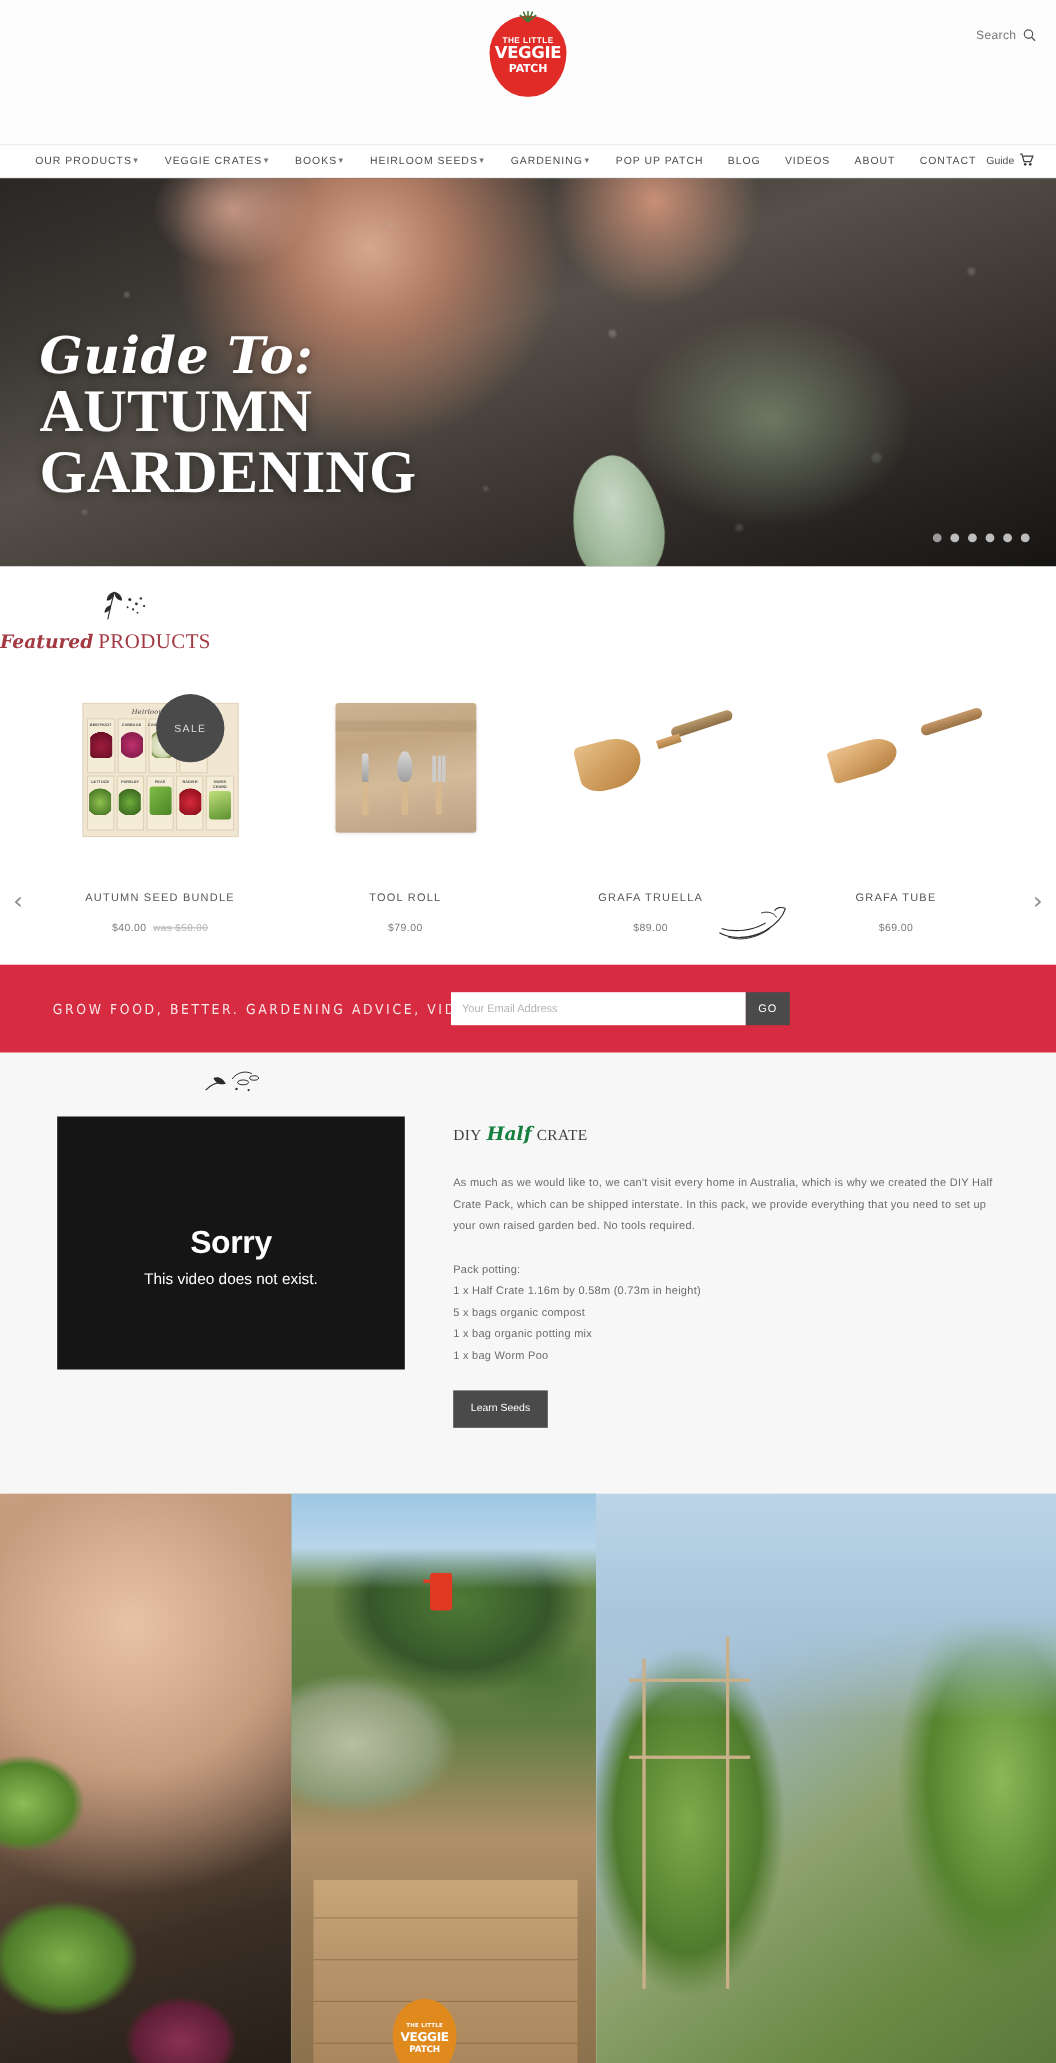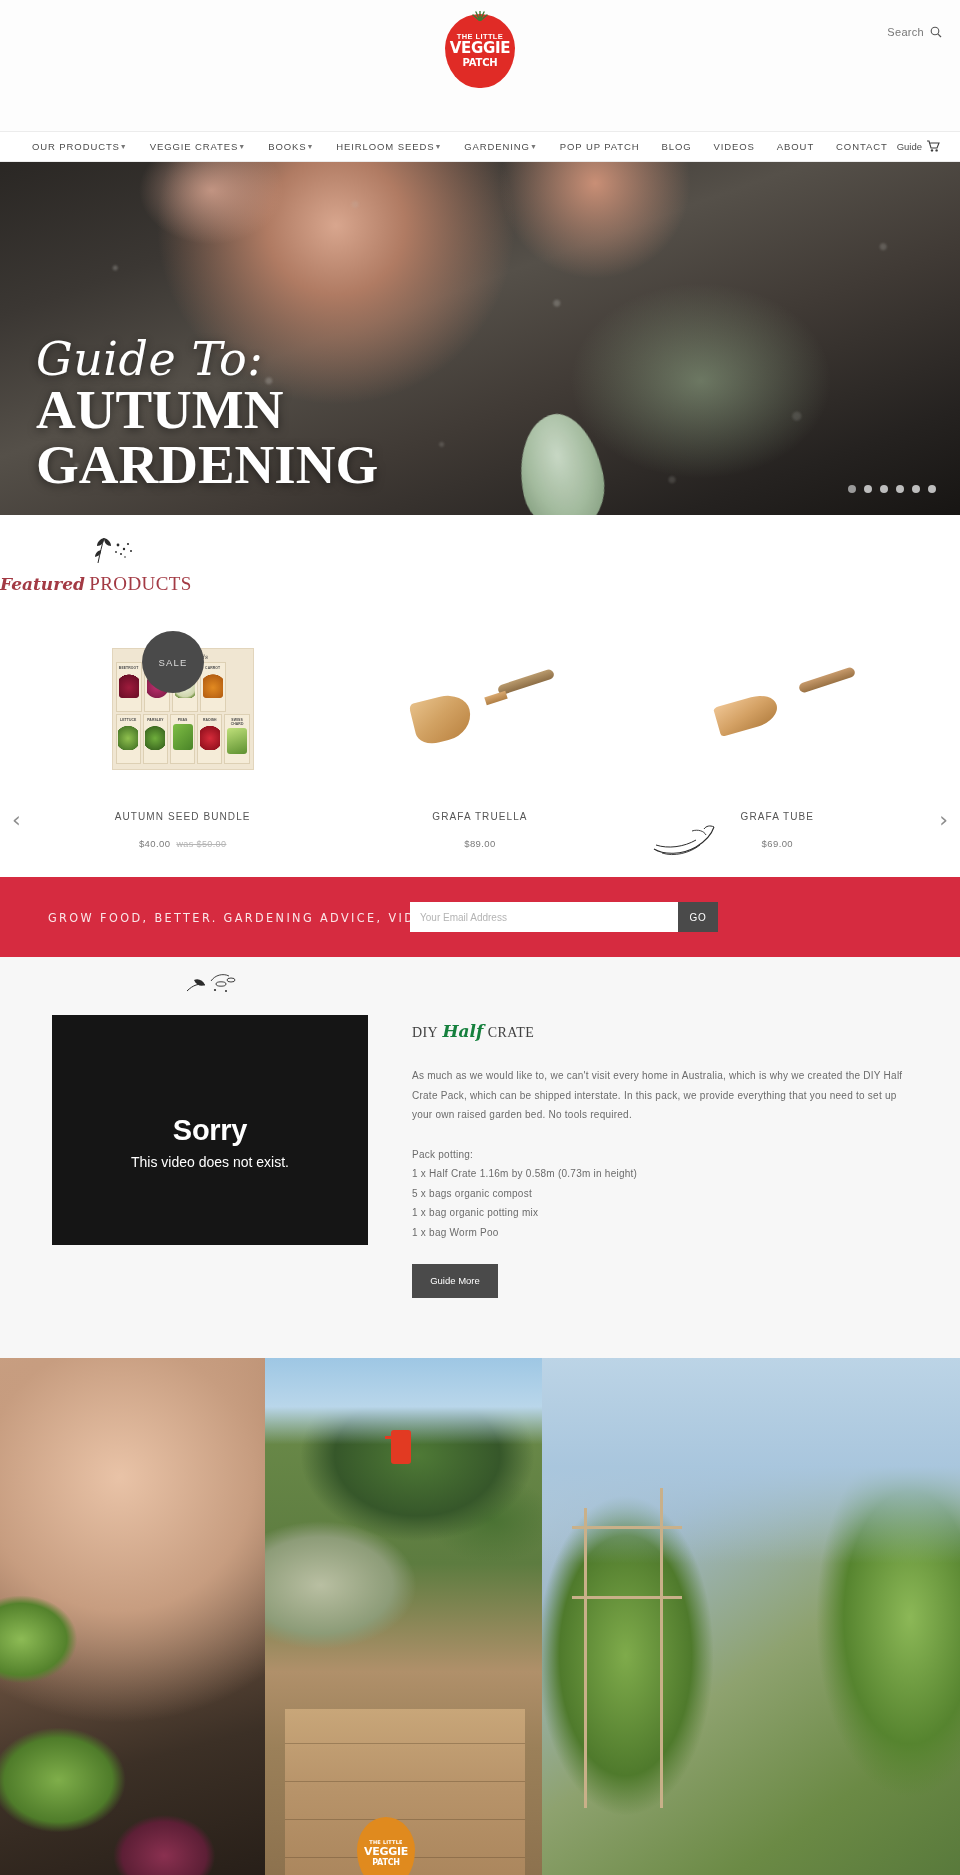--- a/index.html
+++ b/index.html
@@ -88,24 +88,23 @@
     transform:rotate(-12deg); filter:blur(.4px); opacity:.95;
   }
   .hero-leaf2 {
     position:absolute; left:496px; top:358px; width:46px; height:64px;
     background:radial-gradient(ellipse at 50% 40%, #b8d0b2 0%, #87a67f 70%, #5e7a58 100%);
     border-radius:60% 40% 50% 50%/55% 60% 40% 45%;
     transform:rotate(28deg); filter:blur(.5px);
   }
   .hero-text { position:absolute; left:36px; top:138px; z-index:3; }
   .hero-script {
-    font-family:"DejaVu Serif", serif; font-style:italic; font-weight:normal;
+    font-family:"DejaVu Serif", serif; font-style:italic; font-weight:bold;
     font-size:46px; color:#fff; line-height:1; letter-spacing:.5px;
     text-shadow:0 2px 8px rgba(0,0,0,.45);
-    margin-top:36px;
   }
   .hero-big {
     font-family:"Liberation Serif", serif; font-weight:bold;
     font-size:55px; color:#fff; line-height:1.0; letter-spacing:0px;
     text-shadow:0 2px 10px rgba(0,0,0,.5);
   }
   .hero-dots {
     position:absolute; right:24px; bottom:22px; display:flex; gap:8px; z-index:5;
   }
   .dot { width:8px; height:8px; border-radius:50%; background:#bdbdbd; cursor:pointer; }
@@ -127,21 +126,21 @@
   .carousel { display:flex; align-items:flex-start; position:relative; padding:0 34px; }
   .arrow {
     position:absolute; top:170px; font-size:22px; color:#8d8d8d; cursor:pointer;
     font-family:"DejaVu Sans", sans-serif; line-height:1; user-select:none;
   }
   .arrow.left { left:12px; }
   .arrow.right { right:12px; }
   .products { display:flex; width:100%; }
   .product { flex:1; text-align:center; position:relative; }
   .p-img {
-    height:140px; display:flex; align-items:center; justify-content:center;
+    height:140px; display:flex; align-items:flex-start; justify-content:center;
     margin-bottom:32px; position:relative;
   }
   .p-name {
     font-size:10px; letter-spacing:1.1px; color:#555; margin-bottom:16px;
     text-transform:uppercase;
   }
   .p-price { font-size:9.5px; color:#7a7a7a; letter-spacing:.4px; }
   .p-was { color:#b5b5b5; text-decoration:line-through; margin-left:3px; font-size:9px; }
   .sale-badge {
     position:absolute; width:62px; height:62px; border-radius:50%;
@@ -474,20 +473,41 @@
             </div>
             <div class="sale-badge">SALE</div>
           </div>
           <div class="p-name">AUTUMN SEED BUNDLE</div>
           <div class="p-price">
             <span>$40.00</span>
             <span class="p-was">was $50.00</span>
           </div>
         </div>
 
+        <div class="product">
+          <div class="p-img">
+            <div class="toolroll">
+              <div class="tr-strap"></div>
+              <div class="tool" style="left:24px">
+                <div class="blade" style="width:6px;height:26px;border-radius:2px"></div>
+                  <div class="handle"></div>
+              </div>
+              <div class="tool" style="left:56px">
+                <div class="blade"></div>
+                  <div class="handle"></div>
+              </div>
+              <div class="tool" style="left:88px">
+                <div class="blade" style="width:12px;height:24px;background:linear-gradient(90deg,#ccc 0 3px,transparent 3px 5px,#ccc 5px 8px,transparent 8px 9px,#ccc 9px 12px);border-radius:0"></div>
+                  <div class="handle"></div>
+              </div>
+            </div>
+          </div>
+          <div class="p-name">TOOL ROLL</div>
+          <div class="p-price">$79.00</div>
+        </div>
 
         <div class="product">
           <div class="p-img">
             <div class="grafa">
               <div class="gr-handle" style="right:0; top:14px; transform:rotate(-18deg)"></div>
               <div class="gr-neck" style="right:48px; top:31px; transform:rotate(-18deg)"></div>
               <div class="gr-scoop" style="left:8px; top:34px; transform:rotate(-14deg)"></div>
             </div>
           </div>
           <div class="p-name">GRAFA TRUELLA</div>
@@ -553,21 +573,21 @@
           <span class="ct-serif">CRATE</span>
         </div>
         <div class="crate-body">As much as we would like to, we can't visit every home in Australia, which is why we created the DIY Half Crate Pack, which can be shipped interstate. In this pack, we provide everything that you need to set up your own raised garden bed. No tools required.</div>
         <div class="crate-list">
           <div>Pack potting:</div>
           <div>1 x Half Crate 1.16m by 0.58m (0.73m in height)</div>
           <div>5 x bags organic compost</div>
           <div>1 x bag organic potting mix</div>
           <div>1 x bag Worm Poo</div>
         </div>
-        <div class="learn-btn">Guide More</div>
+        <div class="learn-btn">Learn Seeds</div>
       </div>
     </div>
   </div>
 
   <div class="strip">
     <div class="strip-cell sc1"></div>
     <div class="strip-cell sc2">
       <div class="watering-can">
           <span class="wc-spout"></span>
         </div>

